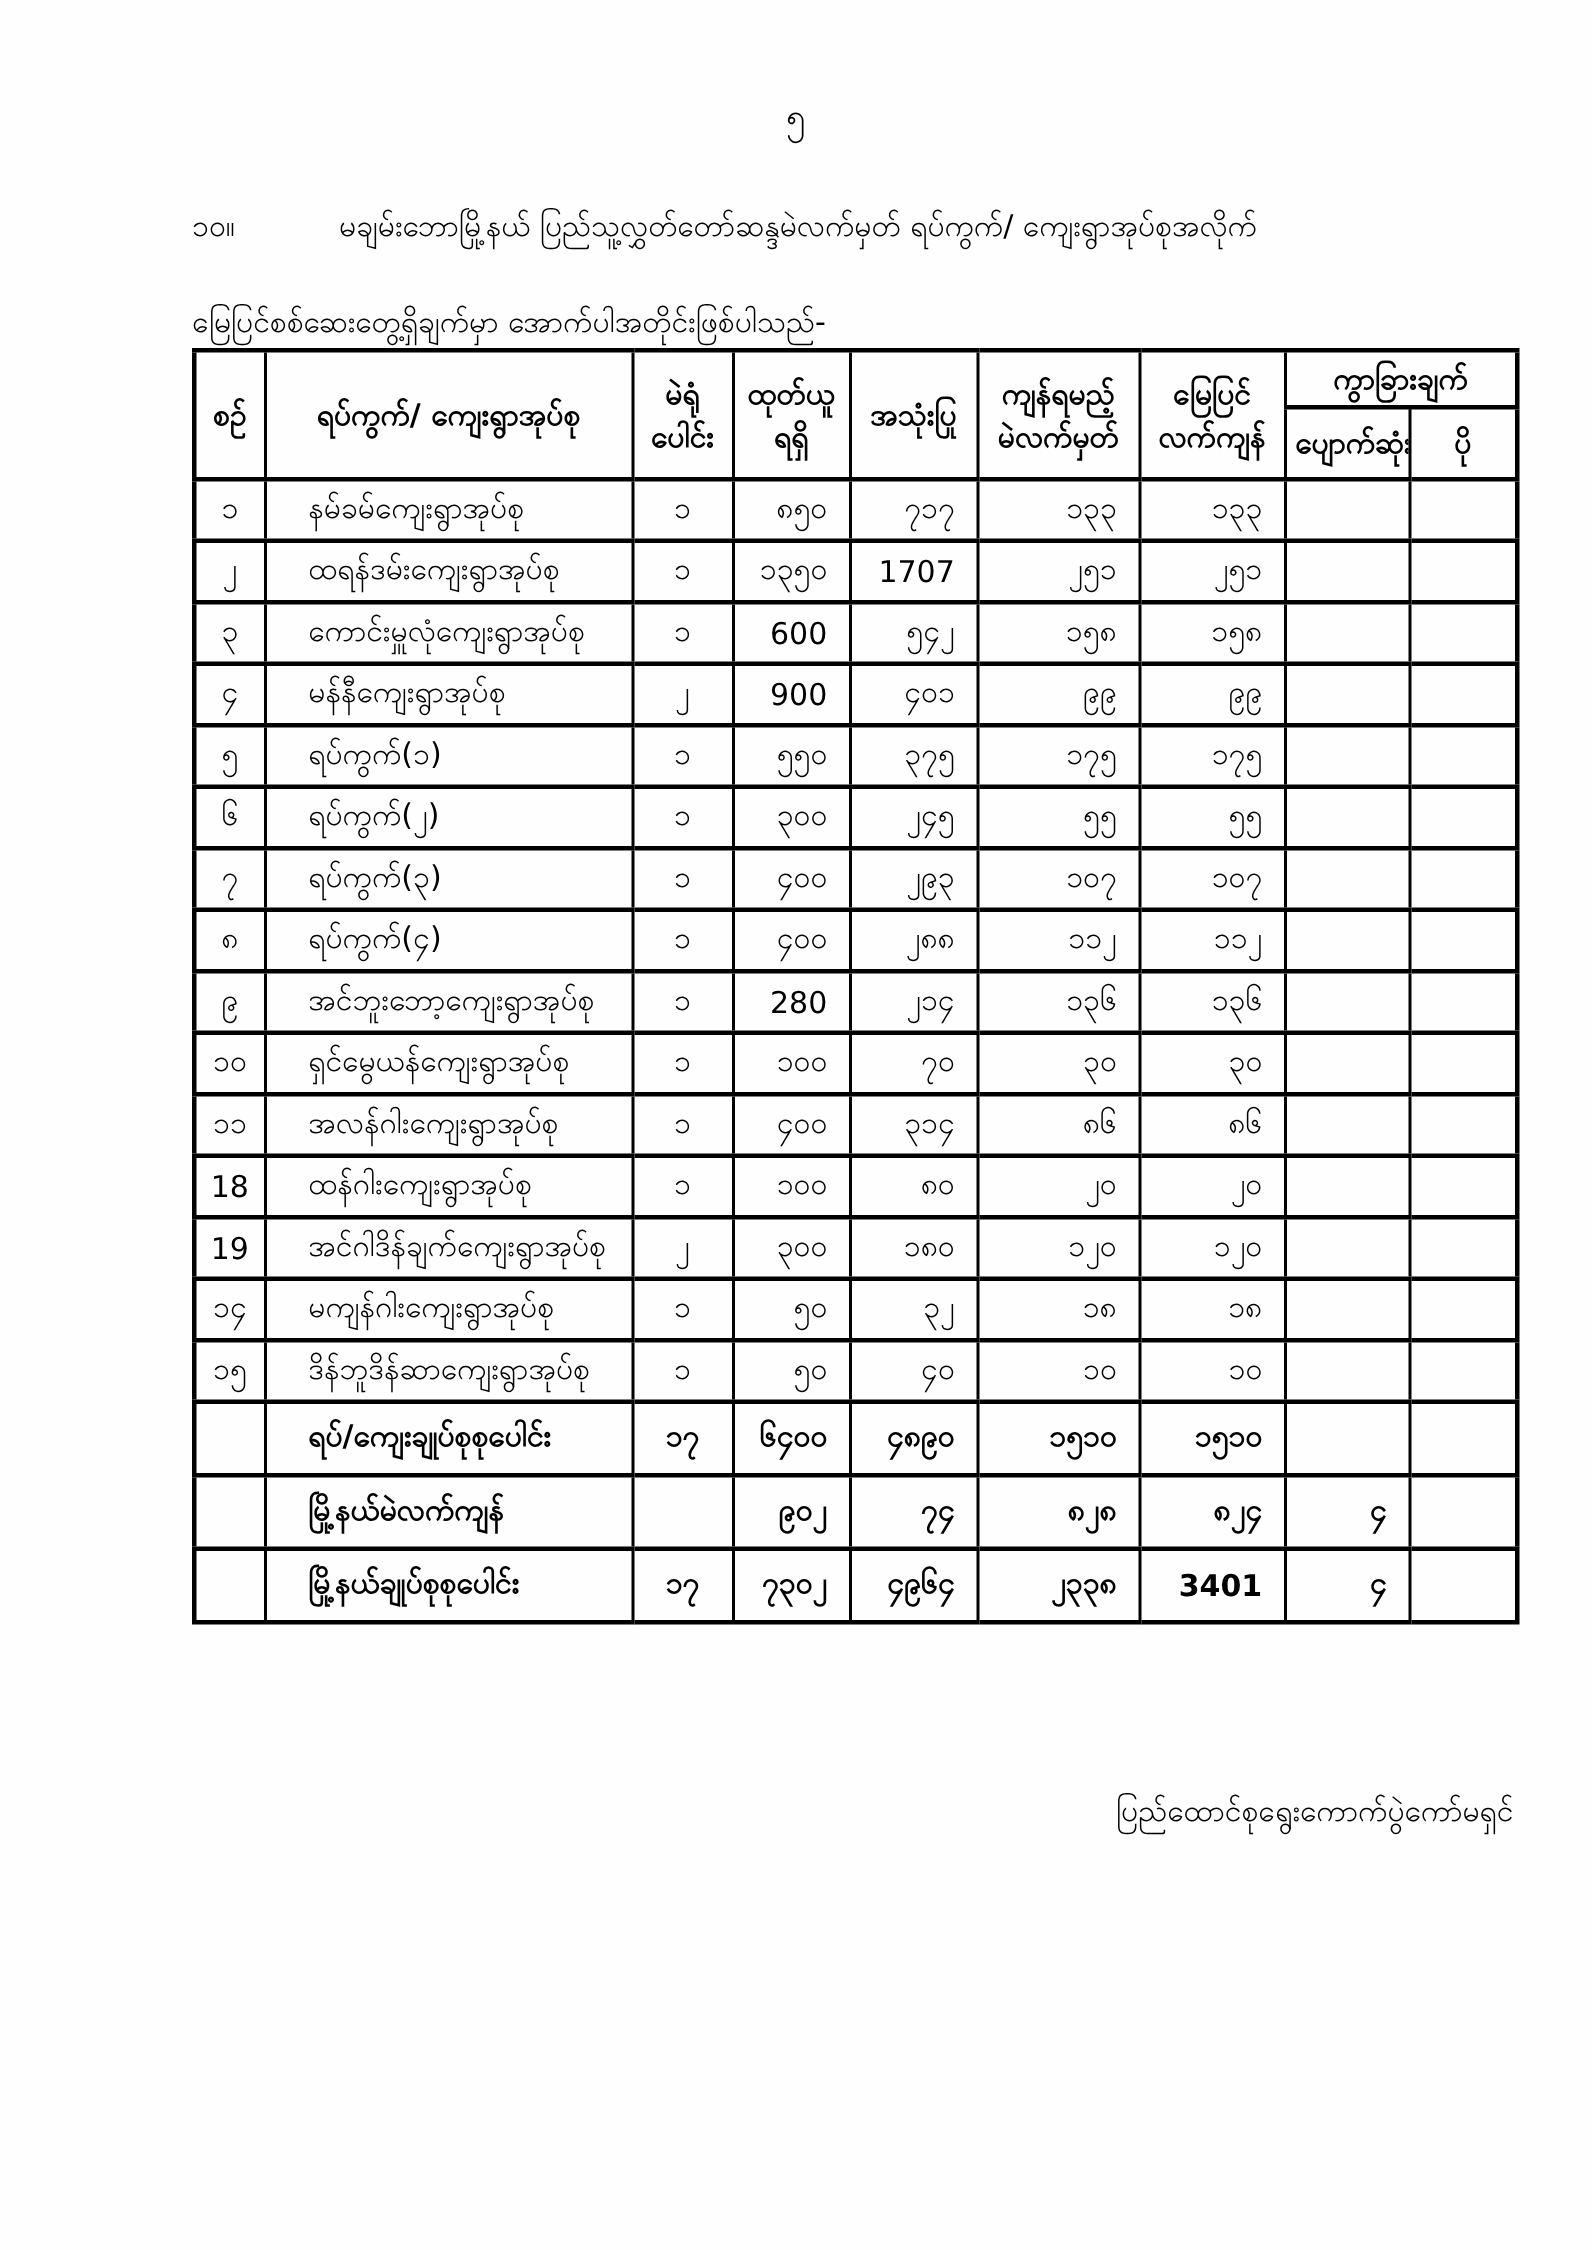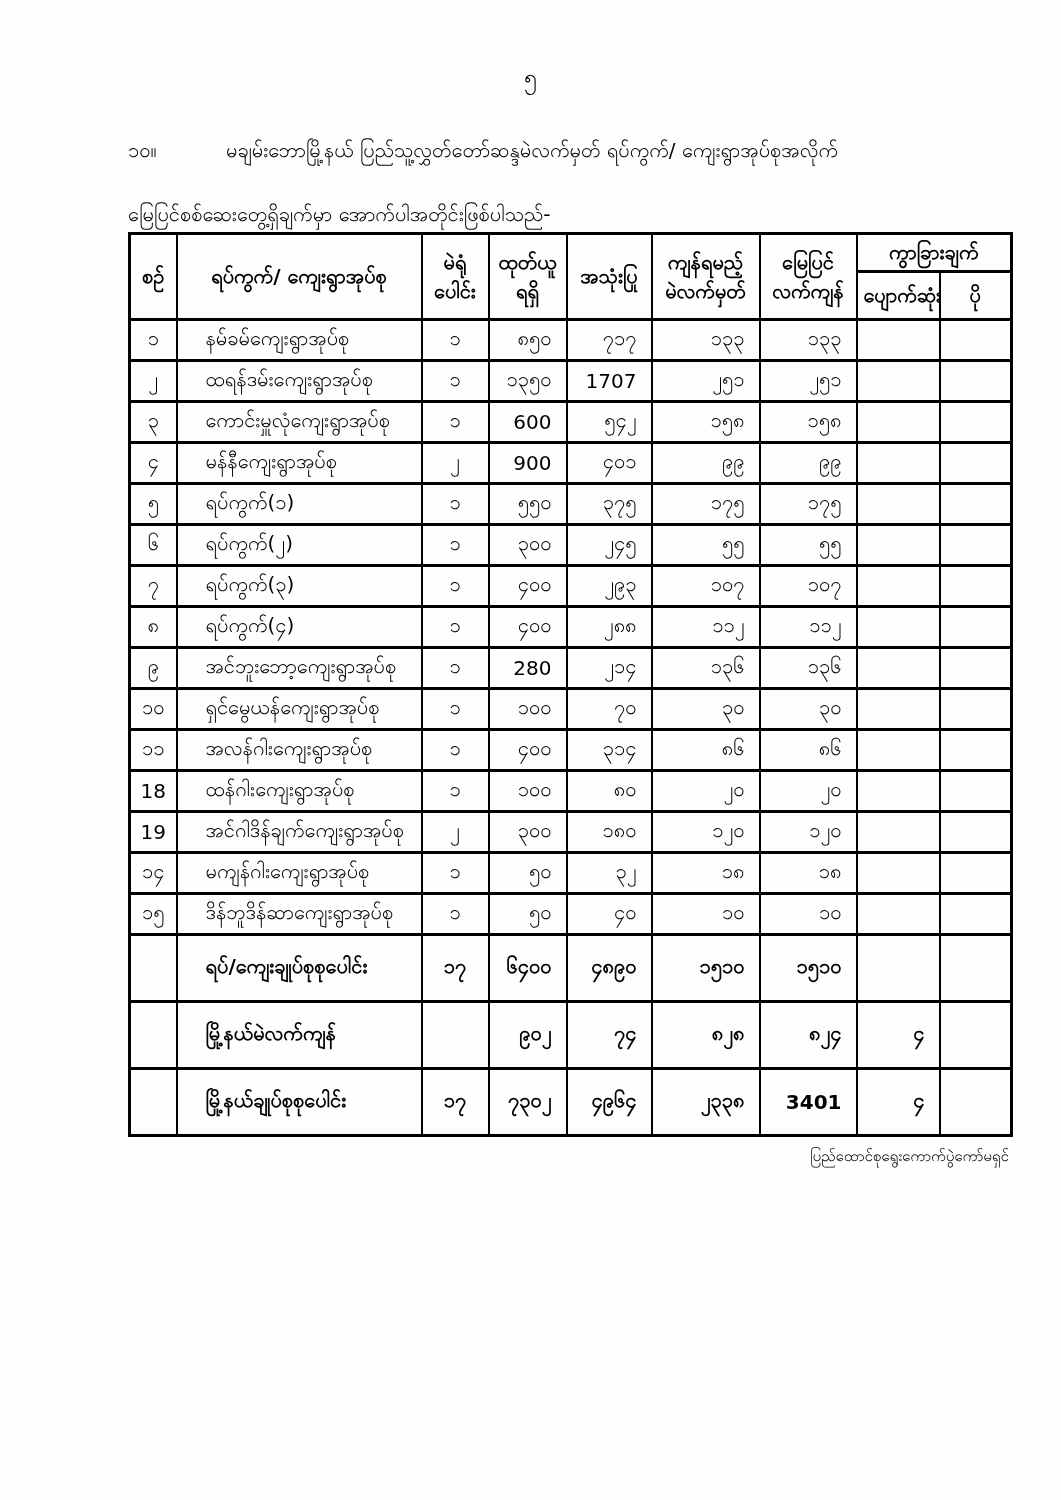--- a/index.html
+++ b/index.html
@@ -52,30 +52,30 @@
   .doc-table { border: 3px solid #000; }
   .doc-table thead th {
     font-weight: bold;
     text-align: center;
     white-space: pre-line;
     line-height: 1.45;
   }
   .row-h1 { height: 38px; }
   .row-h2 { height: 48px; }
   tbody tr.data-row { height: 41px; }
-  tbody tr.summary-row { height: 67px; font-weight: bold; margin-top: 32px; }
+  tbody tr.summary-row { height: 49px; font-weight: bold; margin-top: 32px; }
   td.c-no   { text-align: center; }
   td.c-name { text-align: left; padding-left: 28px; }
   td.c-cnum { text-align: center; }
   td.c-rnum { text-align: right; padding-right: 14px; }
   .signature {
     position: absolute;
-    top: 1146px;
+    top: 1194px;
     right: 52px;
-    font-size: 15px;
+    font-size: 20px;
   }
 </style>
 </head>
 <body>
 
 <div class="page">
 
   <div class="page-number">၅</div>
 
   <div class="intro">

